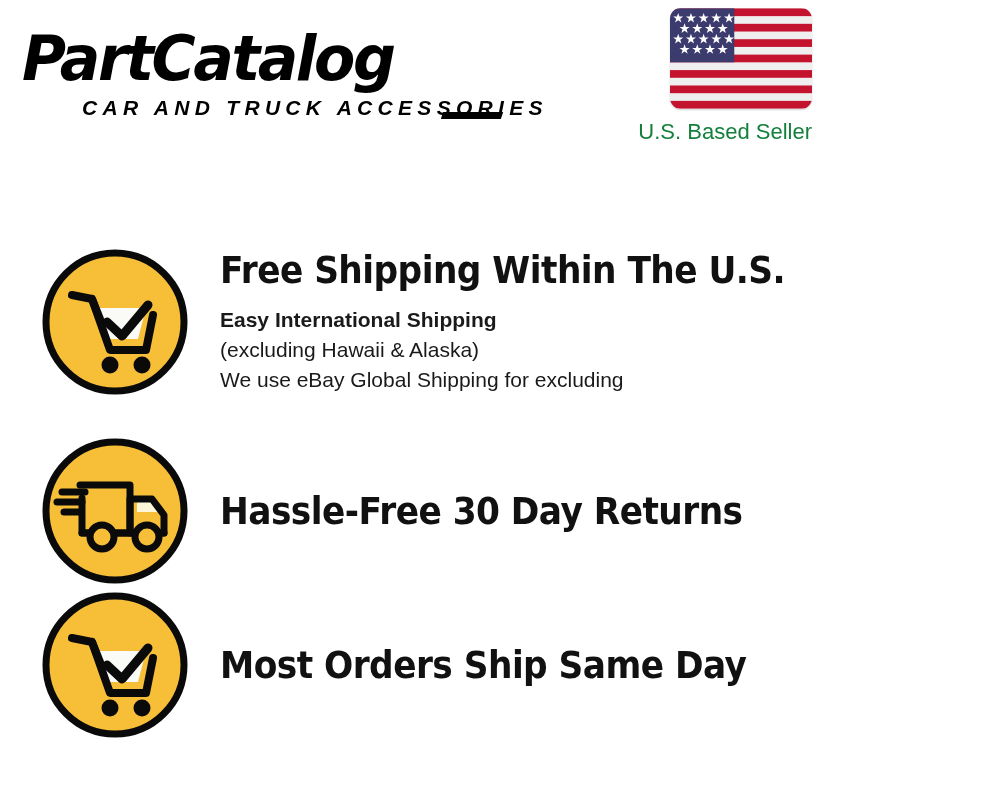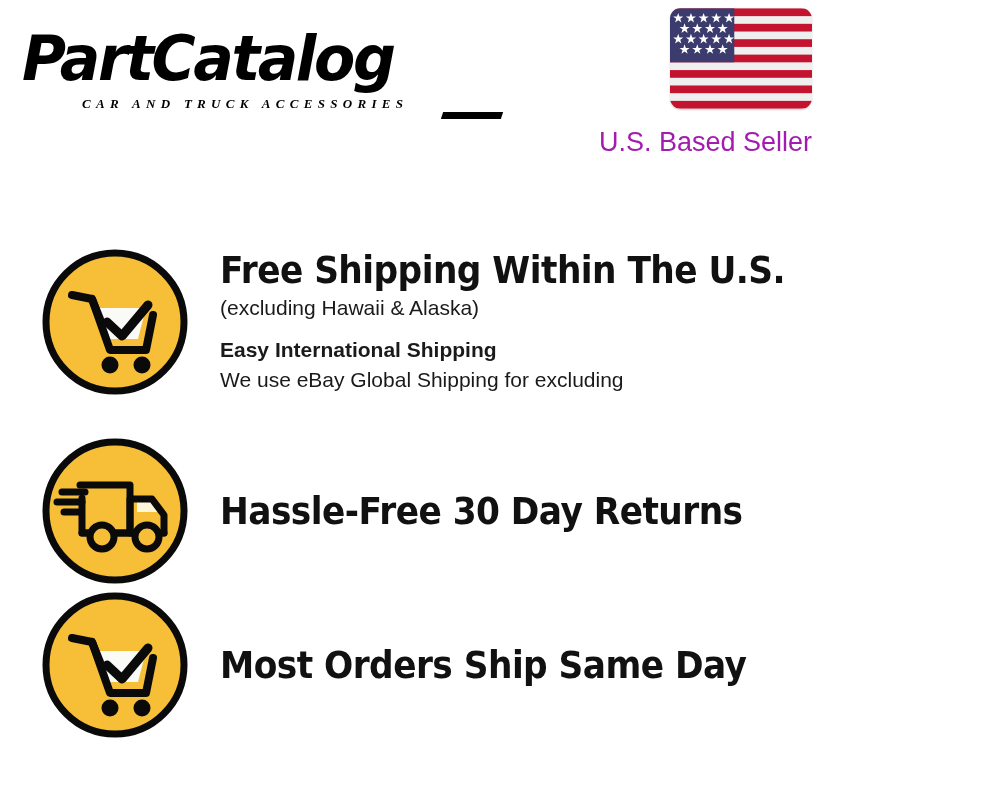--- a/index.html
+++ b/index.html
@@ -43,22 +43,22 @@
     line-height: 70px;
     color: #000000;
     transform: scaleX(0.97);
     transform-origin: left top;
     white-space: nowrap;
   }
   .brand-tagline {
     position: absolute;
     left: 60px;
     top: 72px;
-    font-family: Liberation Serif, serif;
-    font-size: 13px;
+    font-family: Liberation Sans, sans-serif;
+    font-size: 21px;
     font-weight: bold;
     font-style: italic;
     letter-spacing: 5.3px;
     color: #000000;
     white-space: nowrap;
   }
   .brand-underline {
     position: absolute;
     left: 420px;
     top: 88px;
@@ -81,25 +81,25 @@
     width: 142px;
     height: 101px;
     border-radius: 11px;
     overflow: hidden;
     background: #EFEFEF;
     box-shadow: 0 1px 2px rgba(0,0,0,0.18);
   }
   .flag svg { display: block; width: 142px; height: 101px; }
   .seller-text {
     display: block;
-    margin-top: 14px;
-    font-size: 27px;
+    margin-top: 6px;
+    font-size: 22px;
     font-weight: normal;
     letter-spacing: 0px;
-    color: #a21caf;
+    color: #15803d;
     white-space: nowrap;
   }
 
   
   .features {
     position: absolute;
     top: 215px;
     left: 0;
     width: 1000px;
   }
@@ -218,22 +218,22 @@
           <polyline points="32,48 52,52 70,103 106,103 113,68"></polyline>
           <line x1="52" y1="52" x2="60" y2="72"></line>
         </g>
         <polyline points="67,75 82,89 108,58" fill="none" stroke="#0A0A0A" stroke-width="9" stroke-linecap="round" stroke-linejoin="round"></polyline>
         <circle cx="70" cy="118" r="8.5" fill="#0A0A0A"></circle>
         <circle cx="102" cy="118" r="8.5" fill="#0A0A0A"></circle>
       </svg>
     </div>
     <div class="feature-text">
       <div class="feature-title">Free Shipping Within The U.S.</div>
+      <div class="feature-sub bold gap">Easy International Shipping</div>
       <div class="feature-sub">(excluding Hawaii &amp; Alaska)</div>
-      <div class="feature-sub bold gap">Easy International Shipping</div>
       <div class="feature-sub">We use eBay Global Shipping for excluding</div>
     </div>
   </div>
 
   <div class="feature-row row-center" id="row-2">
     <div class="feature-icon">
       <svg viewBox="0 0 150 150" xmlns="http://www.w3.org/2000/svg" aria-hidden="true">
         <circle cx="75" cy="75" r="69" fill="#F7BE38" stroke="#0A0A0A" stroke-width="7"></circle>
         <polygon points="97,60 112,60 122,76 97,76" fill="#FDF6D8"></polygon>
         <g fill="none" stroke="#0A0A0A" stroke-width="7" stroke-linecap="round" stroke-linejoin="round">

